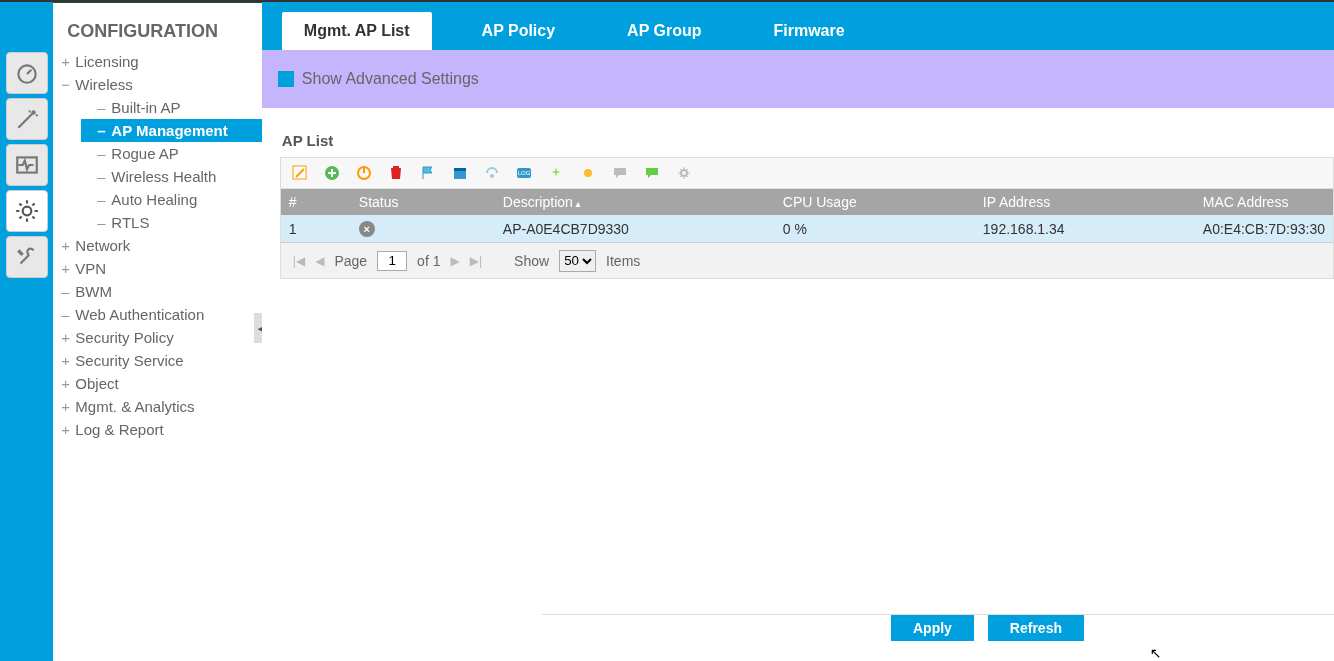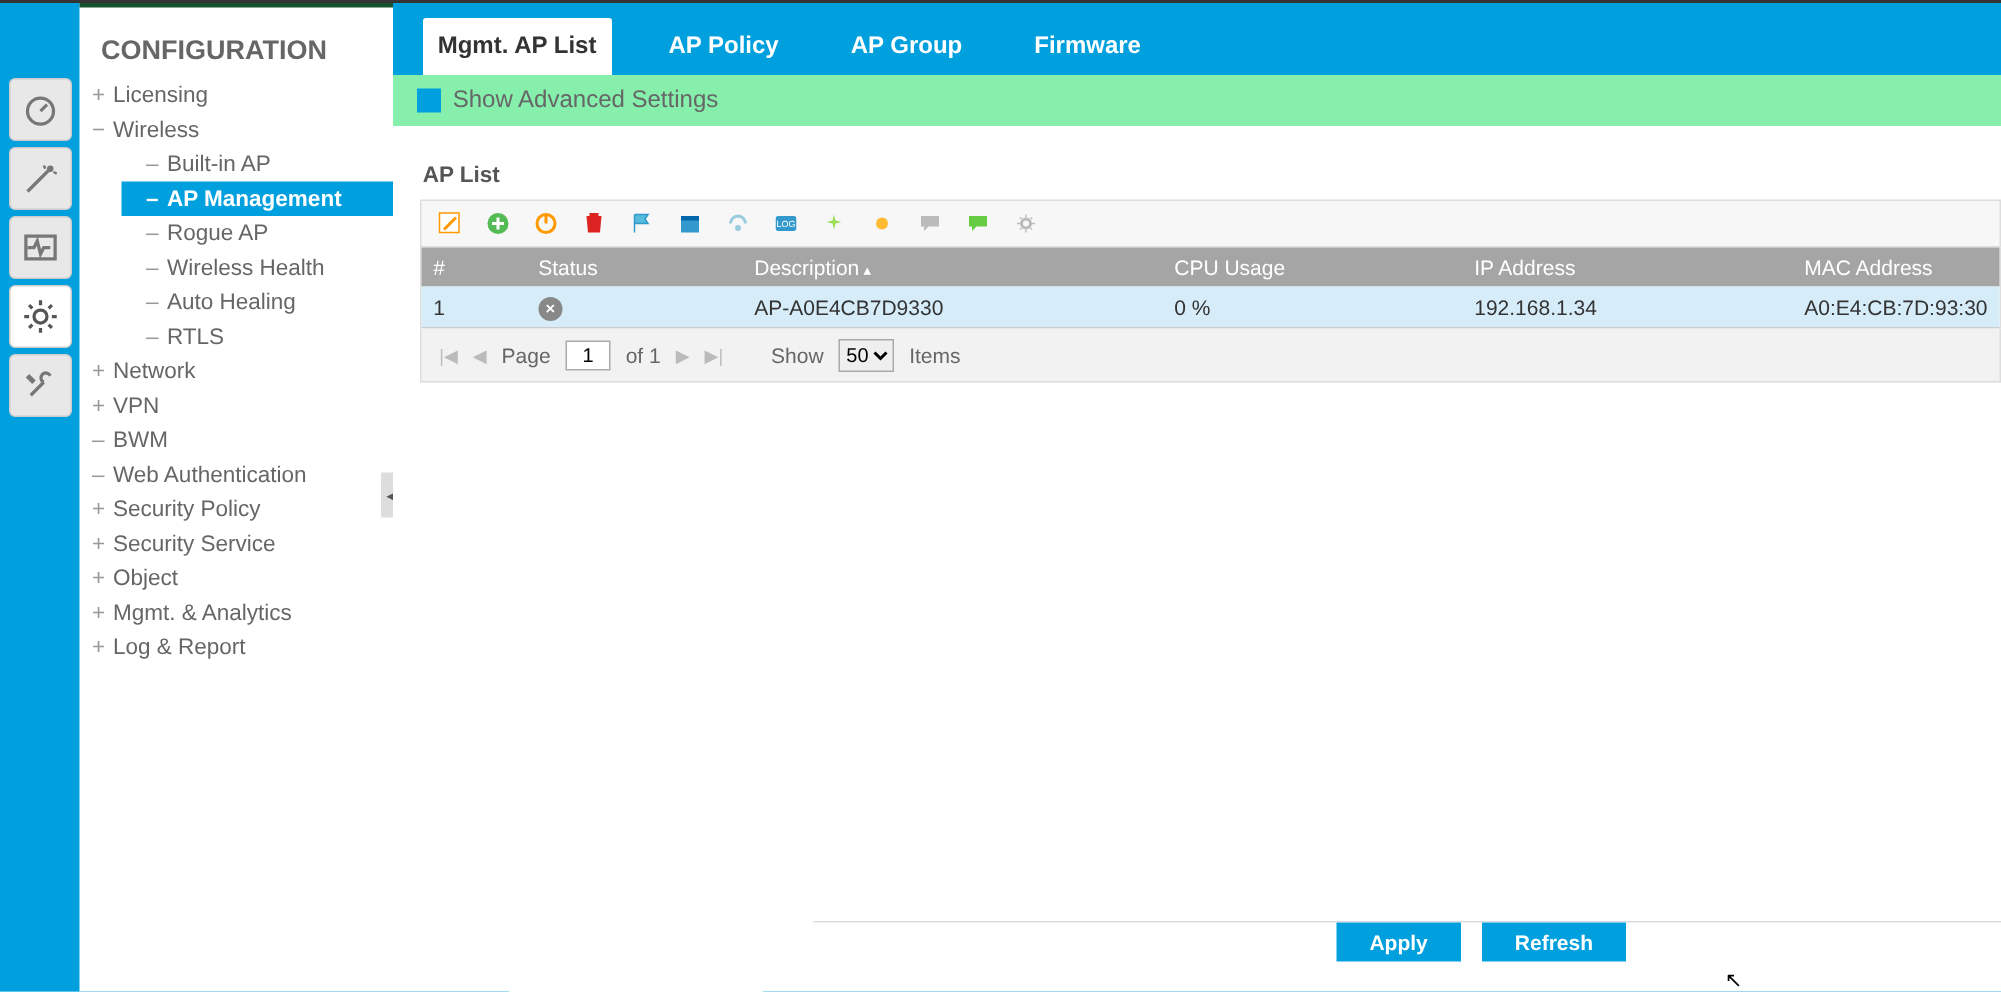--- a/index.html
+++ b/index.html
@@ -37,21 +37,21 @@
   cursor: pointer;
   border: 1px solid #ccc;
 }
 .rail-btn.active {
   background: #fff;
 }
 .rail-btn svg { width: 26px; height: 26px; }
 .sidebar {
   width: 215px;
   background: #fff;
-  border-top: 3px solid #14532d;
+  border-top: 1px solid #14532d;
   position: relative;
 }
 .sidebar-title {
   font-size: 18px;
   font-weight: bold;
   color: #666;
   padding: 18px 14px 8px 14px;
 }
 .tree { list-style:none; }
 .tree li {
@@ -107,39 +107,39 @@
 }
 .tabs-strip {
   background: #00a0df;
   height: 48px;
   display: flex;
   align-items: flex-end;
   padding-left: 20px;
   gap: 28px;
 }
 .tab {
-  padding: 10px 10px;
+  padding: 10px 22px;
   color: #fff;
   font-size: 16px;
   font-weight: 600;
   cursor: pointer;
 }
 .tab.active {
   background: #fff;
   color: #333;
   border-radius: 2px 2px 0 0;
 }
 .adv-settings {
   display: flex;
   align-items: center;
   gap: 8px;
-  padding: 8px 16px;
+  padding: 20px 16px;
   color: #666;
   font-size: 16px;
-  background: #86efac;
+  background: #c4b5fd;
 }
 .adv-settings .grid-icon {
   width: 16px;
   height: 16px;
   background: #00a0df;
   display: inline-block;
 }
 .section-title {
   font-size: 15px;
   font-weight: 600;

